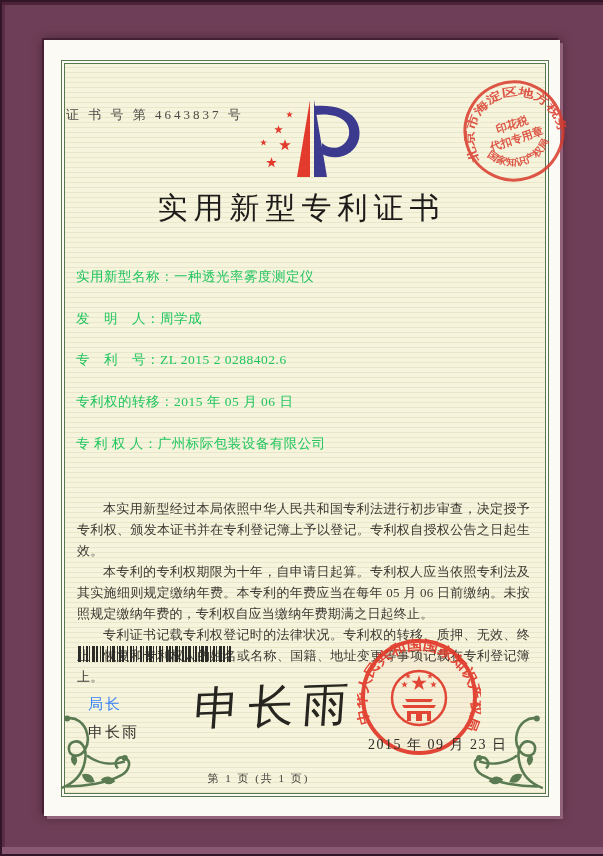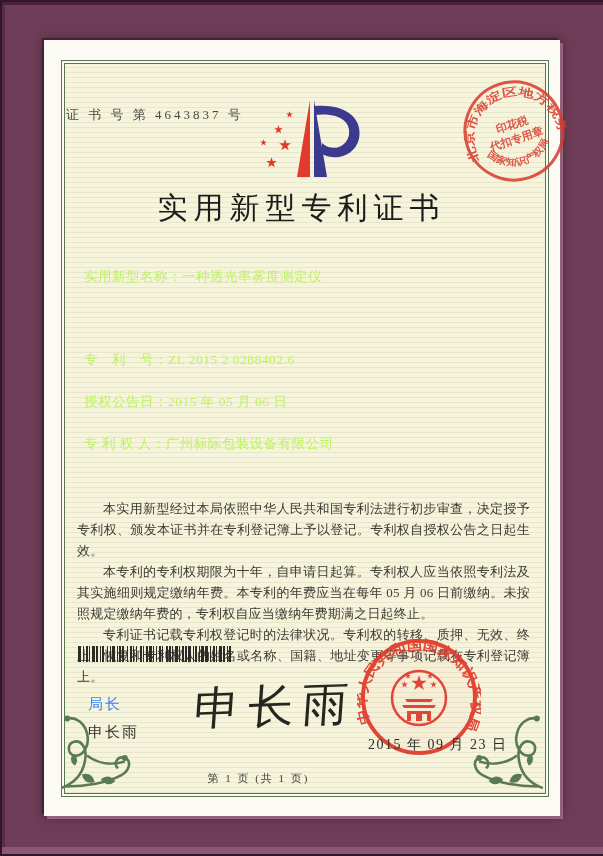--- a/index.html
+++ b/index.html
@@ -25,21 +25,21 @@
       repeating-linear-gradient(0deg, rgba(196,196,146,.28) 0 1px, rgba(0,0,0,0) 1px 5px),
       #f6f4dd;
     border:1px solid #57784f; outline:1px solid #57784f; outline-offset:2px;}
   .txt{position:absolute; color:#3a3832; white-space:nowrap;}
   .cert-no{left:66px; top:106px; font-size:13px; letter-spacing:3px; color:#4b4a45;}
   .logo{position:absolute; left:252px; top:97px; width:120px; height:84px;}
   .tax-stamp{position:absolute; left:459px; top:76px; width:110px; height:110px;
     transform:rotate(-18deg); opacity:.85;}
   .title{position:absolute; left:0; top:188px; width:603px; text-align:center;
     font-size:30px; font-weight:normal; letter-spacing:6px; color:#1d1c1a; white-space:nowrap;}
-  .field{left:84px; font-size:13.5px; color:#bef264; letter-spacing:.5px;}
+  .field{left:76px; font-size:13.5px; color:#22c55e; letter-spacing:.5px;}
   .f0{top:268px}.f1{top:310px}.f2{top:351px}.f3{top:393px}.f4{top:435px}.f5{top:478px}
   .body-block{position:absolute; left:77px; top:498px; width:453px;
     font-size:13px; line-height:21px; text-align:justify; color:#3d3a33; letter-spacing:.2px;}
   .body-block p{margin:0; text-indent:2em;}
   .barcode{position:absolute; left:78px; top:646px; width:153px; height:16px;}
   .sig-label{left:88px; top:695px; font-size:15px; color:#3b82f6; letter-spacing:2px;}
   .sig-name{left:88px; top:723px; font-size:15px; color:#33312c; letter-spacing:2px;}
   .signature{position:absolute; left:194px; top:676px; font-size:46px; color:#26251f;
     letter-spacing:8px; transform:rotate(-2deg) skewX(-6deg); white-space:nowrap;}
   .office-seal{position:absolute; left:357px; top:635px; width:124px; height:124px; opacity:.9;}
@@ -113,22 +113,23 @@
     <text font-size="9.5" font-weight="bold" fill="#d93a2b">
       <textPath href="#taxBot" textLength="74" lengthAdjust="spacingAndGlyphs">国家知识产权局</textPath>
     </text>
     <text x="55" y="52" text-anchor="middle" font-size="11" font-weight="bold" fill="#d93a2b">印花税</text>
     <text x="55" y="67" text-anchor="middle" font-size="11" font-weight="bold" fill="#d93a2b">代扣专用章</text>
   </svg>
 
   <div class="title">实用新型专利证书</div>
 
   <div class="txt field f0"><span>实用新型名称：</span><span>一种透光率雾度测定仪</span></div>
+  <div class="txt field f1"><span>发　明　人：</span><span>周学成</span></div>
   <div class="txt field f2"><span>专　利　号：</span><span>ZL 2015 2 0288402.6</span></div>
-  <div class="txt field f3"><span>授权公告日：</span><span>2015 年 05 月 06 日</span></div>
+  <div class="txt field f3"><span>专利权的转移：</span><span>2015 年 05 月 06 日</span></div>
   <div class="txt field f4"><span>专 利 权 人：</span><span>广州标际包装设备有限公司</span></div>
 
   <div class="body-block">
     <p>本实用新型经过本局依照中华人民共和国专利法进行初步审查，决定授予专利权、颁发本证书并在专利登记簿上予以登记。专利权自授权公告之日起生效。</p>
     <p>本专利的专利权期限为十年，自申请日起算。专利权人应当依照专利法及其实施细则规定缴纳年费。本专利的年费应当在每年 05 月 06 日前缴纳。未按照规定缴纳年费的，专利权自应当缴纳年费期满之日起终止。</p>
     <p>专利证书记载专利权登记时的法律状况。专利权的转移、质押、无效、终止、恢复和专利权人的姓名或名称、国籍、地址变更等事项记载在专利登记簿上。</p>
   </div>
 
   <svg class="barcode" viewBox="0 0 153 16" preserveAspectRatio="none">
     <path d="M0,8 H153" stroke="#2b2b28" stroke-width="16" stroke-dasharray="3 2 1 2 2 1 1 2 3 1 2 2 1 1 2 3 1 2 1 1 3 2 1 1 2 1 2 3 1 2 2 1 1 2 1 3 2 1 1 2 2 1 3 1 1 2 1 2 2 1 1 3 2 1 2 1 1 2 3 1 1 2 2 1 2 1 3 2 1 1 2 2 1 1 3 1"></path>

